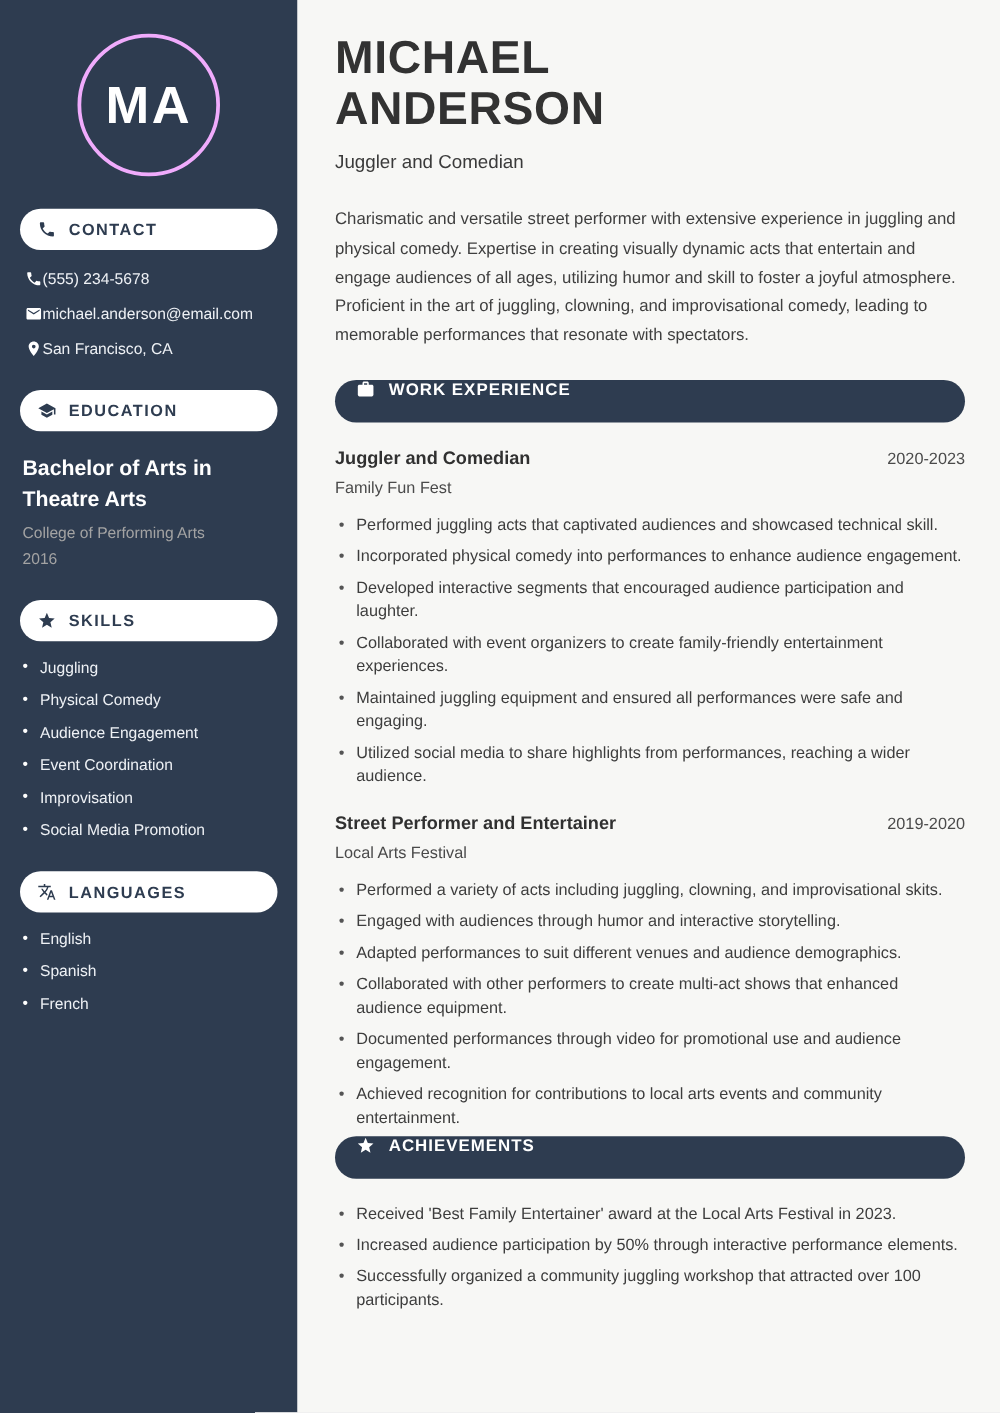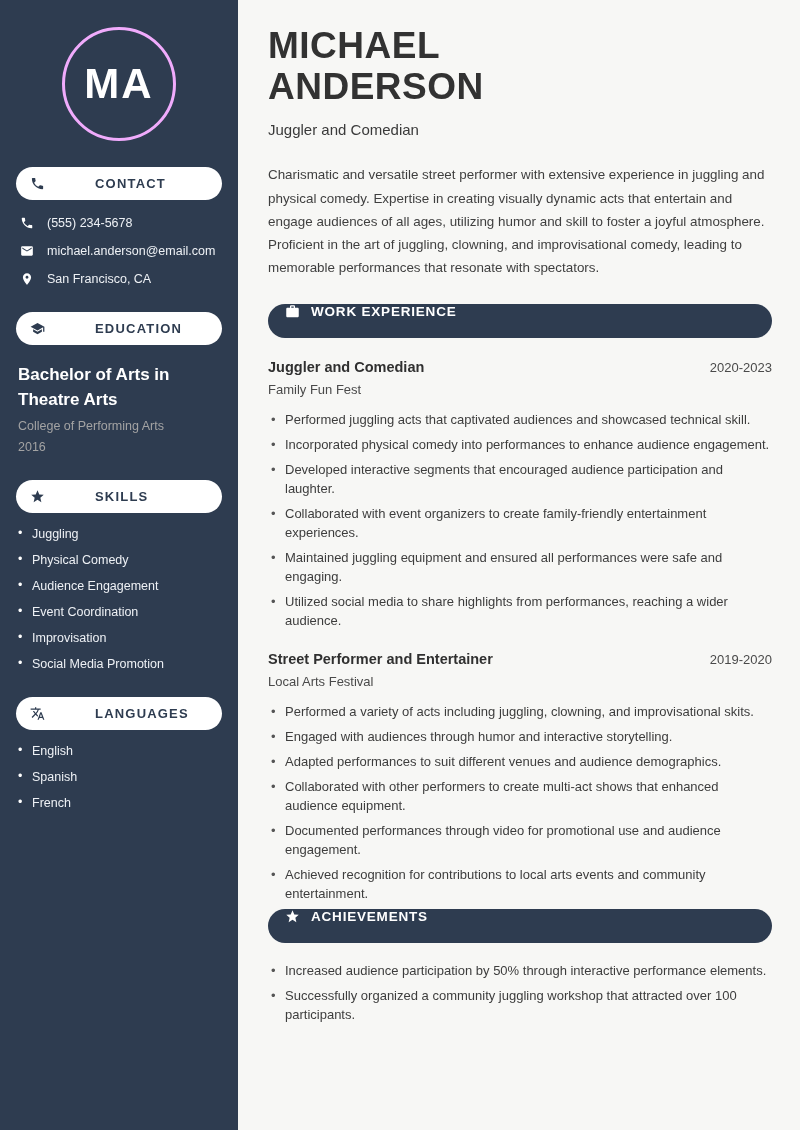--- a/index.html
+++ b/index.html
@@ -36,25 +36,25 @@
     height: 33px;
     background: #ffffff;
     border-radius: 17px;
     display: flex; align-items: center;
     gap: 10px;
     padding: 0 14px;
     color: #2e3c50;
   }
   .pill .ic { width: 15px; height: 15px; flex: 0 0 15px; }
   .pill span {
-    font-size: 13px; font-weight: 700; letter-spacing: 1.2px; margin-left: 40px;
+    font-size: 13px; font-weight: 700; letter-spacing: 1.2px;
   }
   .contact-list { margin-top: 16px; }
   .contact-row {
-    display: flex; align-items: center; gap: 13px;
+    display: flex; align-items: center; 
     margin: 0 0 14px 4px;
     color: #eef1f5; font-size: 12.5px;
   }
   .contact-row .ic { width: 14px; height: 14px; flex: 0 0 14px; color: #ffffff; }
   .edu-block { margin-top: 18px; padding-left: 2px; }
   .edu-degree { font-size: 17px; font-weight: 700; color: #ffffff; line-height: 1.45; }
   .edu-line { font-size: 12.5px; color: #a3a3a3; margin-top: 7px; }
   ul.side-list { margin-top: 14px; list-style: none; }
   ul.side-list li {
     font-size: 12.5px; color: #eef1f5;
@@ -244,18 +244,19 @@
 
     <div class="banner tight">
       <svg class="ic" viewBox="0 0 24 24" fill="currentColor">
           <path d="M12 17.27L18.18 21l-1.64-7.03L22 9.24l-7.19-.61L12 2 9.19 8.63 2 9.24l5.46 4.73L5.82 21z"></path>
         </svg>
       <span>ACHIEVEMENTS</span>
     </div>
 
     <ul class="bullets last" style="margin-top:18px;">
 
+    <li><span>Received 'Best Family Entertainer' award at the Local Arts Festival in 2023.</span></li>
         <li><span>Increased audience participation by 50% through interactive performance elements.</span></li>
         <li><span>Successfully organized a community juggling workshop that attracted over 100 participants.</span></li>
       </ul>
 
   </main>
 </div>
 
 </body></html>

